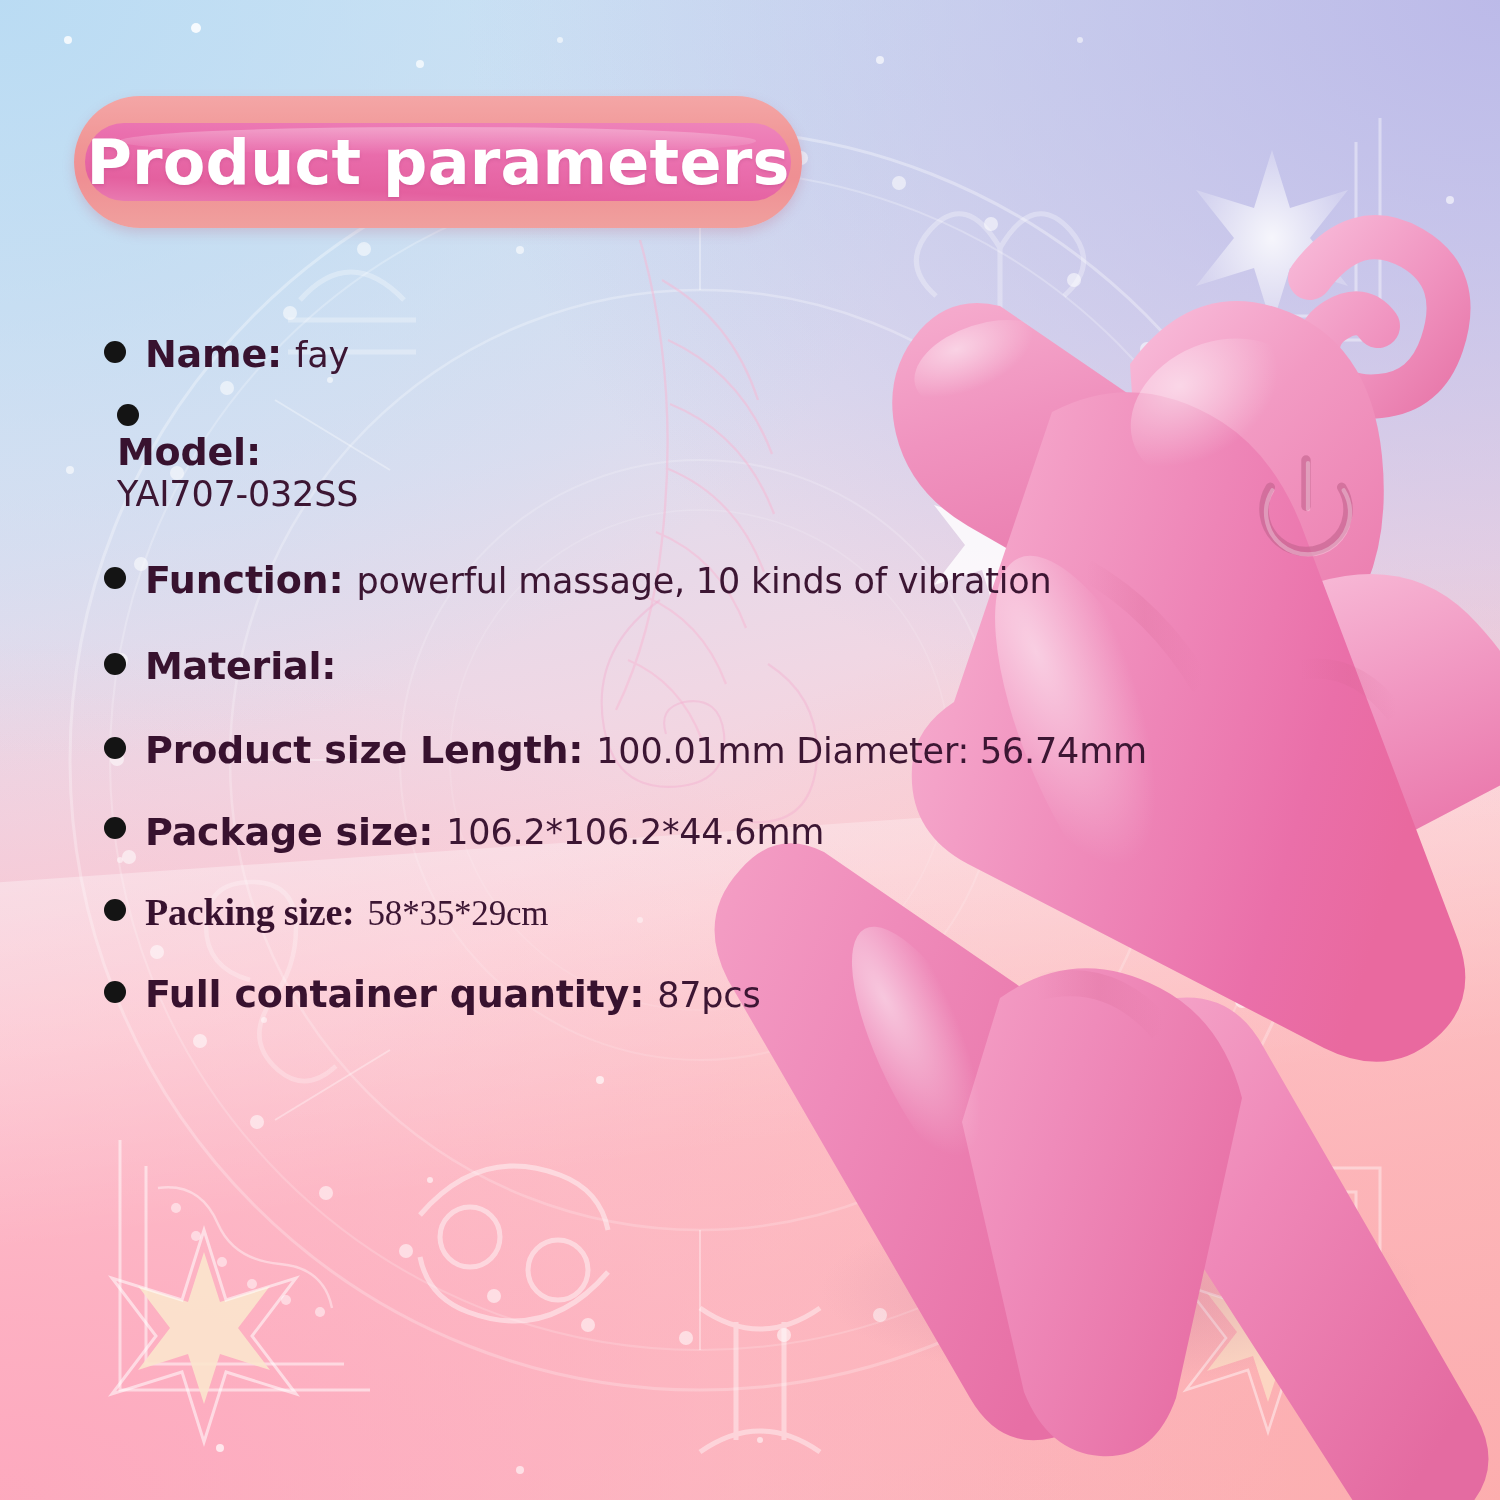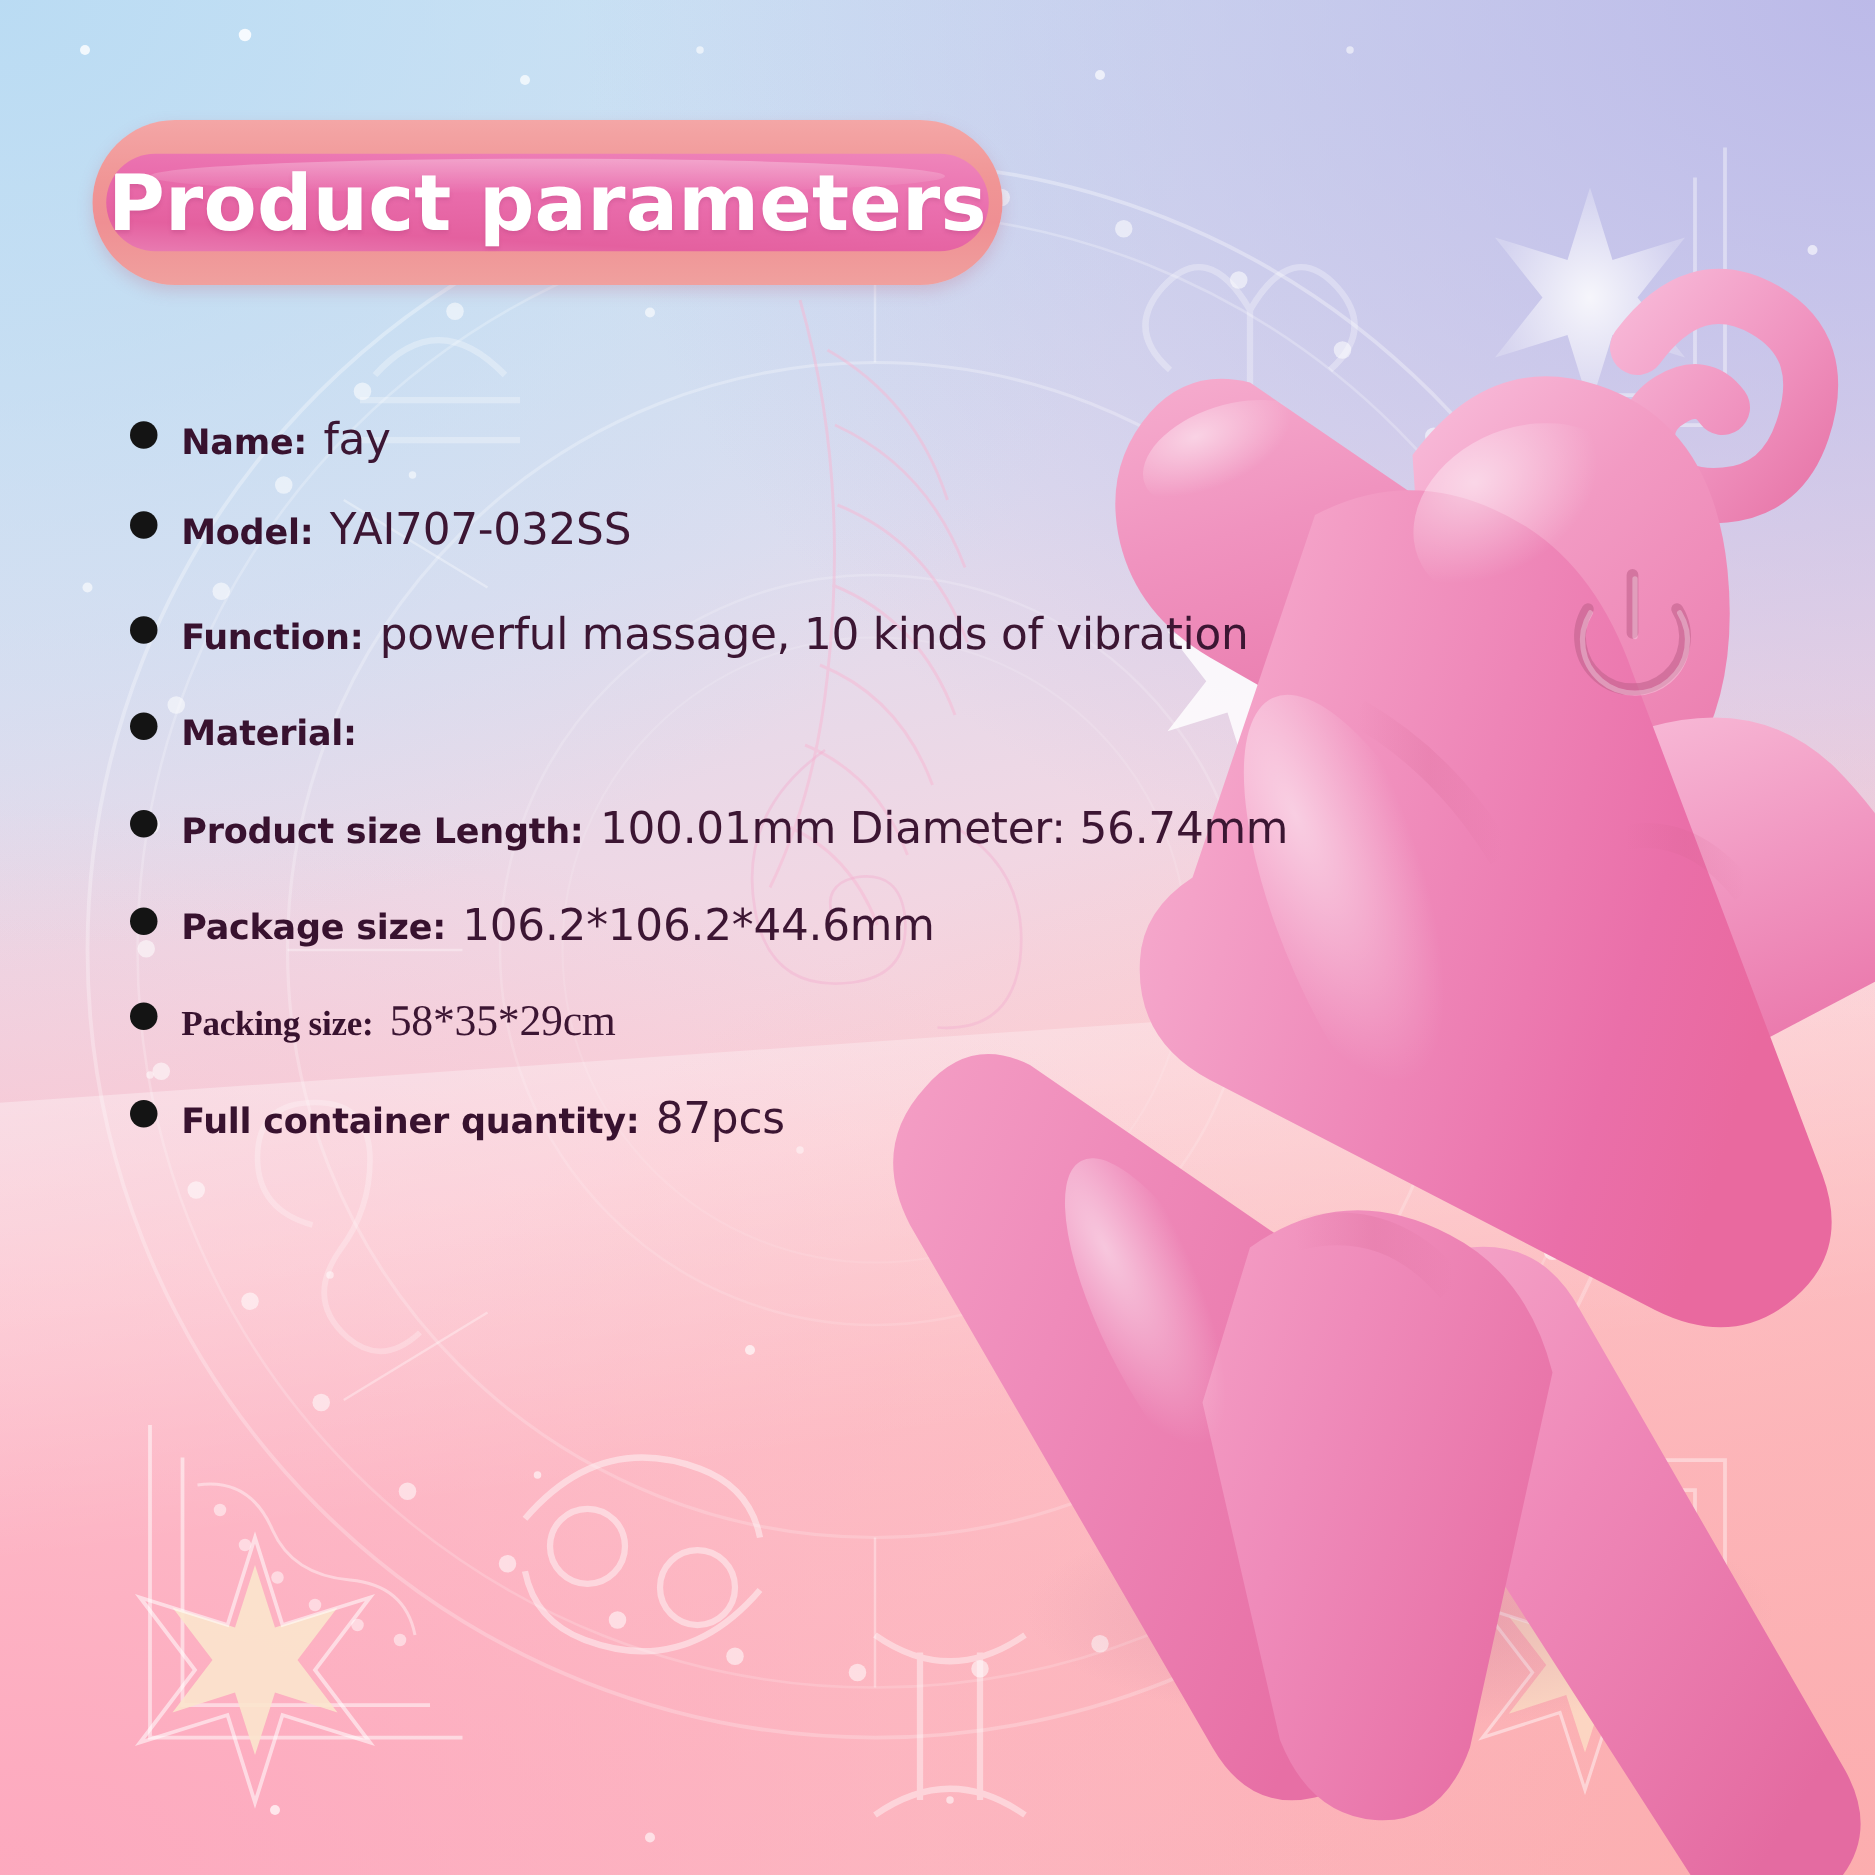--- a/index.html
+++ b/index.html
@@ -106,35 +106,35 @@
     width: 22px;
     height: 22px;
     border-radius: 50%;
     background: #141414;
     margin-right: 19px;
     position: relative;
     top: -4px;
   }
   .spec-label {
     color: #38122f;
-    font-size: 28px;
+    font-size: 38px;
     font-weight: 700;
     letter-spacing: -0.2px;
   }
   .spec-value {
     color: #3c1633;
     font-size: 35px;
     font-weight: 400;
     margin-left: 13px;
     letter-spacing: -0.2px;
   }
 
   
   .spec-row.r-name      { margin-bottom: 32px; }
-  .spec-row.r-model     { margin-bottom: 44px; }
+  .spec-row.r-model     { margin-bottom: 44px; flex-direction: column; }
   .spec-row.r-function  { margin-bottom: 42px; }
   .spec-row.r-material  { margin-bottom: 40px; }
   .spec-row.r-power     { margin-bottom: 40px; }
   .spec-row.r-size      { margin-bottom: 38px; }
   .spec-row.r-package   { margin-bottom: 36px; align-items: center; }
   .spec-row.r-packing   { margin-bottom: 38px; font-family: Liberation Serif, serif; }
 
   
   .product {
     position: absolute;

